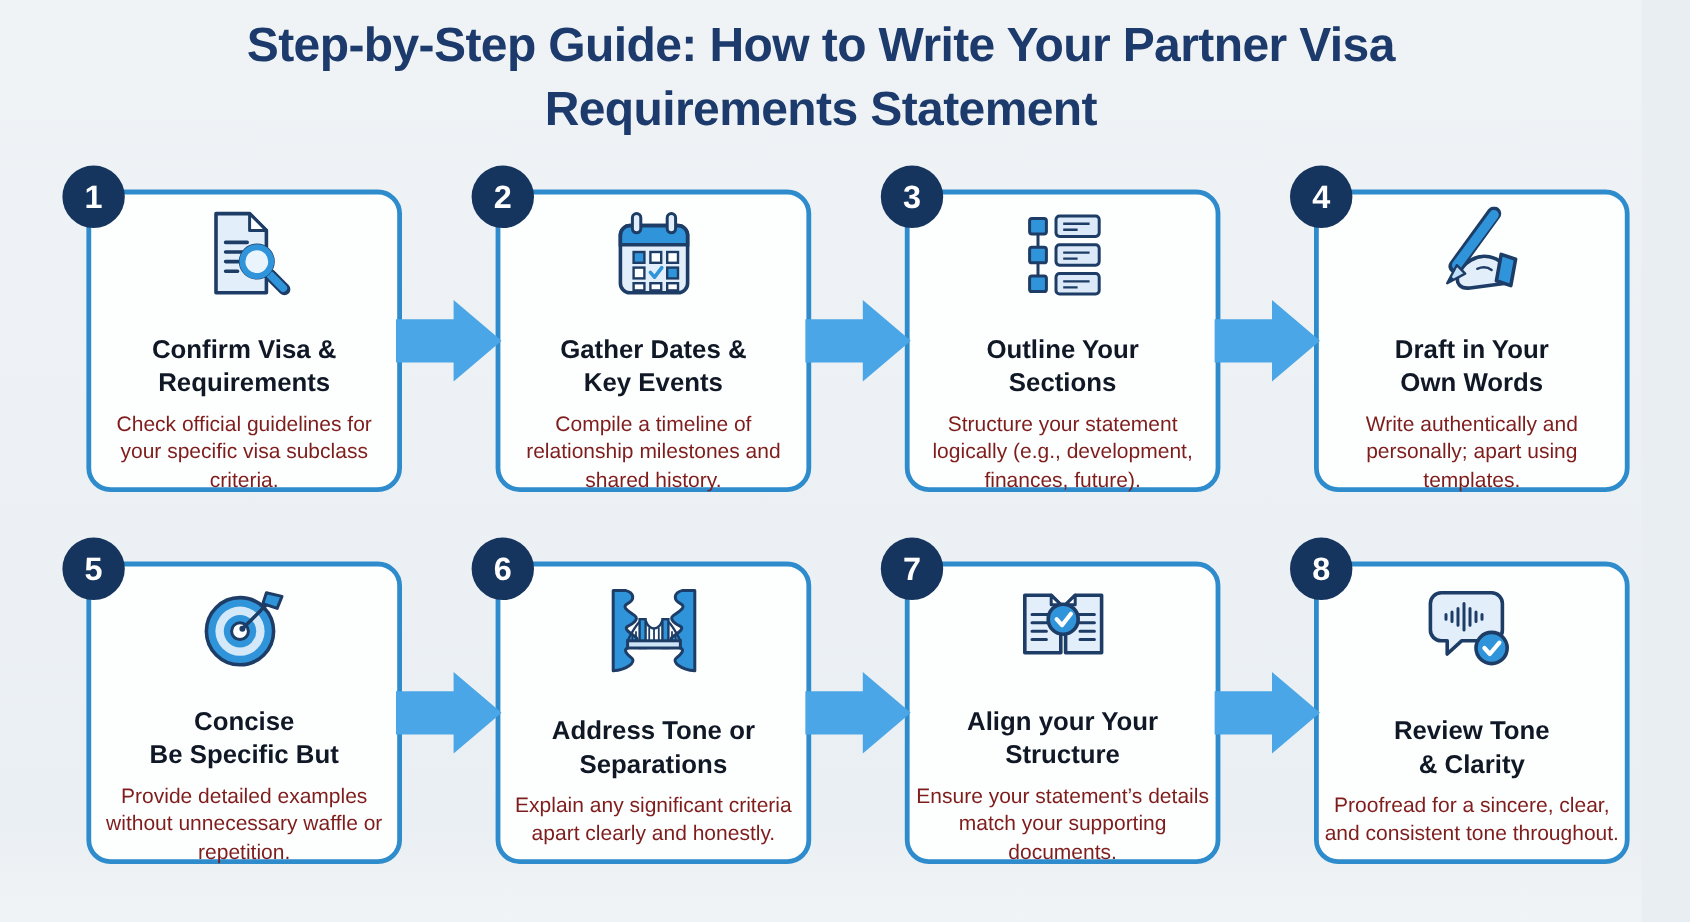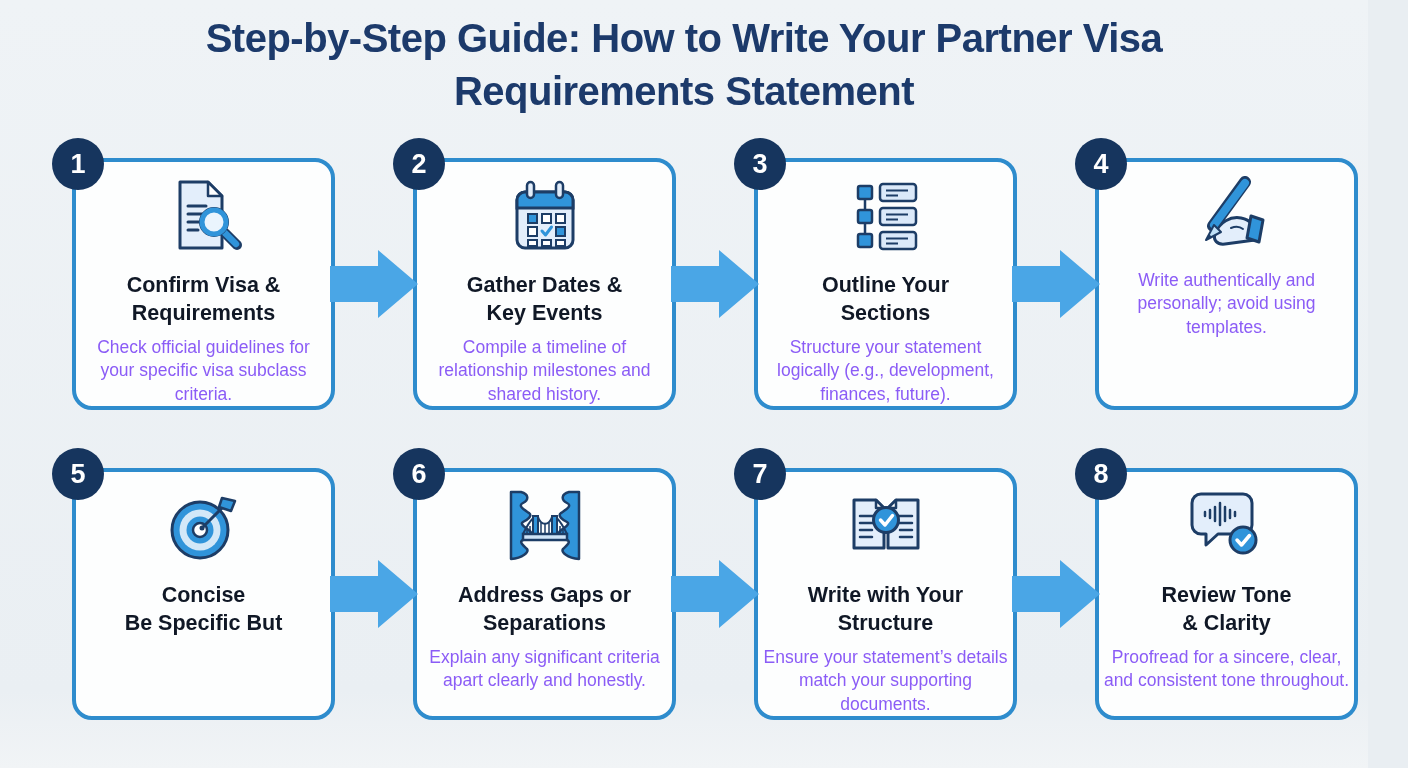--- a/index.html
+++ b/index.html
@@ -33,25 +33,25 @@
     border-radius:50%; background:#16355e; color:#ffffff;
     display:flex; align-items:center; justify-content:center;
     font-size:27px; font-weight:700; z-index:3;
   }
   .card-inner {
     width:100%; height:100%; display:flex; flex-direction:column;
     align-items:center; text-align:center; padding-top:10px;
   }
   .icon-wrap { height:88px; display:flex; align-items:center; justify-content:center; }
   .card-title {
-    margin-top:12px; font-size:21.5px; font-weight:700;
+    margin-top:26px; font-size:21.5px; font-weight:700;
     color:#101826; line-height:1.28;
   }
   .card-desc {
-    margin-top:9px; font-size:17.5px; color:#8b5cf6;
+    margin-top:9px; font-size:17.5px; color:#7f1d1d;
     line-height:1.33; max-width:250px;
   }
   .arrow {
     position:absolute; top:90px; width:88px; height:72px; z-index:2;
   }
   .arr-0 { left:330px; } .arr-1 { left:671px; } .arr-2 { left:1012px; }
 </style>
 </head>
 <body>
 
@@ -146,21 +146,25 @@
           <svg width="84" height="80" viewBox="0 0 84 80">
             <path d="M30 58 C34 46 46 40 56 42 C66 44 70 50 66 56 C72 56 74 60 70 64 L40 68 C32 69 28 64 30 58 Z" fill="#e3eefb" stroke="#1d3d66" stroke-width="3" stroke-linejoin="round"></path>
             <polygon points="66,40 78,44 74,66 62,62" fill="#3094da" stroke="#1d3d66" stroke-width="3" stroke-linejoin="round"></polygon>
             <line x1="60" y1="6" x2="28" y2="50" stroke="#1d3d66" stroke-width="12" stroke-linecap="round"></line>
             <line x1="60" y1="7" x2="29" y2="49" stroke="#3094da" stroke-width="8" stroke-linecap="round"></line>
             <polygon points="29,49 21,64 36,56" fill="#bfe0f7" stroke="#1d3d66" stroke-width="2" stroke-linejoin="round"></polygon>
             <polygon points="21,64 24,58 27,61" fill="#1d3d66"></polygon>
             <path d="M46 52 q7 -3 12 1" fill="none" stroke="#1d3d66" stroke-width="2" stroke-linecap="round"></path>
           </svg>
         </div>
-        <div class="card-desc">Write authentically and personally; avoid using templates.</div>
+        <div class="card-title">
+          <div>Draft in Your</div>
+          <div>Own Words</div>
+        </div>
+        <div class="card-desc">Write authentically and personally; apart using templates.</div>
       </div>
     </div>
 
     <svg class="arrow arr-0" viewBox="0 0 88 72">
       <polygon points="0,18 48,18 48,2 88,36 48,70 48,54 0,54" fill="#4aa6e6"></polygon>
     </svg>
     <svg class="arrow arr-1" viewBox="0 0 88 72">
       <polygon points="0,18 48,18 48,2 88,36 48,70 48,54 0,54" fill="#4aa6e6"></polygon>
     </svg>
     <svg class="arrow arr-2" viewBox="0 0 88 72">
@@ -181,39 +185,40 @@
             <circle cx="38" cy="44" r="7" fill="#ffffff" stroke="#1d3d66" stroke-width="2.5"></circle>
             <line x1="40" y1="42" x2="64" y2="18" stroke="#1d3d66" stroke-width="3" stroke-linecap="round"></line>
             <polygon points="60,12 73,15 69,25 57,21" fill="#3094da" stroke="#1d3d66" stroke-width="2.5" stroke-linejoin="round"></polygon>
             <circle cx="40" cy="42" r="2.5" fill="#1d3d66"></circle>
           </svg>
         </div>
         <div class="card-title">
           <div>Concise</div>
           <div>Be Specific But</div>
         </div>
+        <div class="card-desc">Provide detailed examples without unnecessary waffle or repetition.</div>
       </div>
     </div>
 
     <div class="card card-c1">
       <div class="badge">6</div>
       <div class="card-inner">
         <div class="icon-wrap">
           <svg width="84" height="80" viewBox="0 0 84 80">
             <path d="M8 6 L18 6 C26 8 26 14 20 17 C14 20 22 24 26 27 C30 30 24 34 20 36 C16 38 24 43 27 45 C30 47 25 52 20 54 C15 56 22 61 24 63 C26 66 20 72 8 73 Z" fill="#3094da" stroke="#1d3d66" stroke-width="2.5" stroke-linejoin="round"></path>
             <path d="M76 6 L66 6 C58 8 58 14 64 17 C70 20 62 24 58 27 C54 30 60 34 64 36 C68 38 60 43 57 45 C54 47 59 52 64 54 C69 56 62 61 60 63 C58 66 64 72 76 73 Z" fill="#3094da" stroke="#1d3d66" stroke-width="2.5" stroke-linejoin="round"></path>
             <path d="M20 48 C26 36 29 32 32 31 M52 31 C55 32 58 36 64 48 M35 31 C38 40 46 40 49 31" fill="none" stroke="#1d3d66" stroke-width="2"></path>
             <path d="M24 44 v4 M27 40 v8 M38 37 v11 M42 38 v10 M46 37 v11 M57 40 v8 M60 44 v4" stroke="#1d3d66" stroke-width="1.5"></path>
             <rect x="30" y="30" width="5" height="24" fill="#3094da" stroke="#1d3d66" stroke-width="2"></rect>
             <rect x="49" y="30" width="5" height="24" fill="#3094da" stroke="#1d3d66" stroke-width="2"></rect>
             <rect x="20" y="48" width="44" height="6" fill="#cfe4f7" stroke="#1d3d66" stroke-width="2.5"></rect>
           </svg>
         </div>
         <div class="card-title">
-          <div>Address Gaps or</div>
+          <div>Address Tone or</div>
           <div>Separations</div>
         </div>
         <div class="card-desc">Explain any significant criteria apart clearly and honestly.</div>
       </div>
     </div>
 
     <div class="card card-c2">
       <div class="badge">7</div>
       <div class="card-inner">
         <div class="icon-wrap">
@@ -222,21 +227,21 @@
             <path d="M32 14 V22 H40 Z" fill="#ffffff" stroke="#1d3d66" stroke-width="2.5" stroke-linejoin="round"></path>
             <path d="M16 30 H34 M16 37 H34 M16 44 H28 M16 51 H28" stroke="#1d3d66" stroke-width="2.5" stroke-linecap="round"></path>
             <path d="M74 14 H52 L44 22 V62 H74 Z" fill="#e3eefb" stroke="#1d3d66" stroke-width="3" stroke-linejoin="round"></path>
             <path d="M52 14 V22 H44 Z" fill="#ffffff" stroke="#1d3d66" stroke-width="2.5" stroke-linejoin="round"></path>
             <path d="M50 30 H68 M50 37 H68 M56 44 H68 M56 51 H68" stroke="#1d3d66" stroke-width="2.5" stroke-linecap="round"></path>
             <circle cx="42" cy="34" r="12.5" fill="#3094da" stroke="#1d3d66" stroke-width="3"></circle>
             <path d="M36.5 34 L41 39 L48.5 29.5" fill="none" stroke="#ffffff" stroke-width="3.5" stroke-linecap="round" stroke-linejoin="round"></path>
           </svg>
         </div>
         <div class="card-title">
-          <div>Write with Your</div>
+          <div>Align your Your</div>
           <div>Structure</div>
         </div>
         <div class="card-desc">Ensure your statement’s details match your sup­porting documents.</div>
       </div>
     </div>
 
     <div class="card card-c3">
       <div class="badge">8</div>
       <div class="card-inner">
         <div class="icon-wrap">

